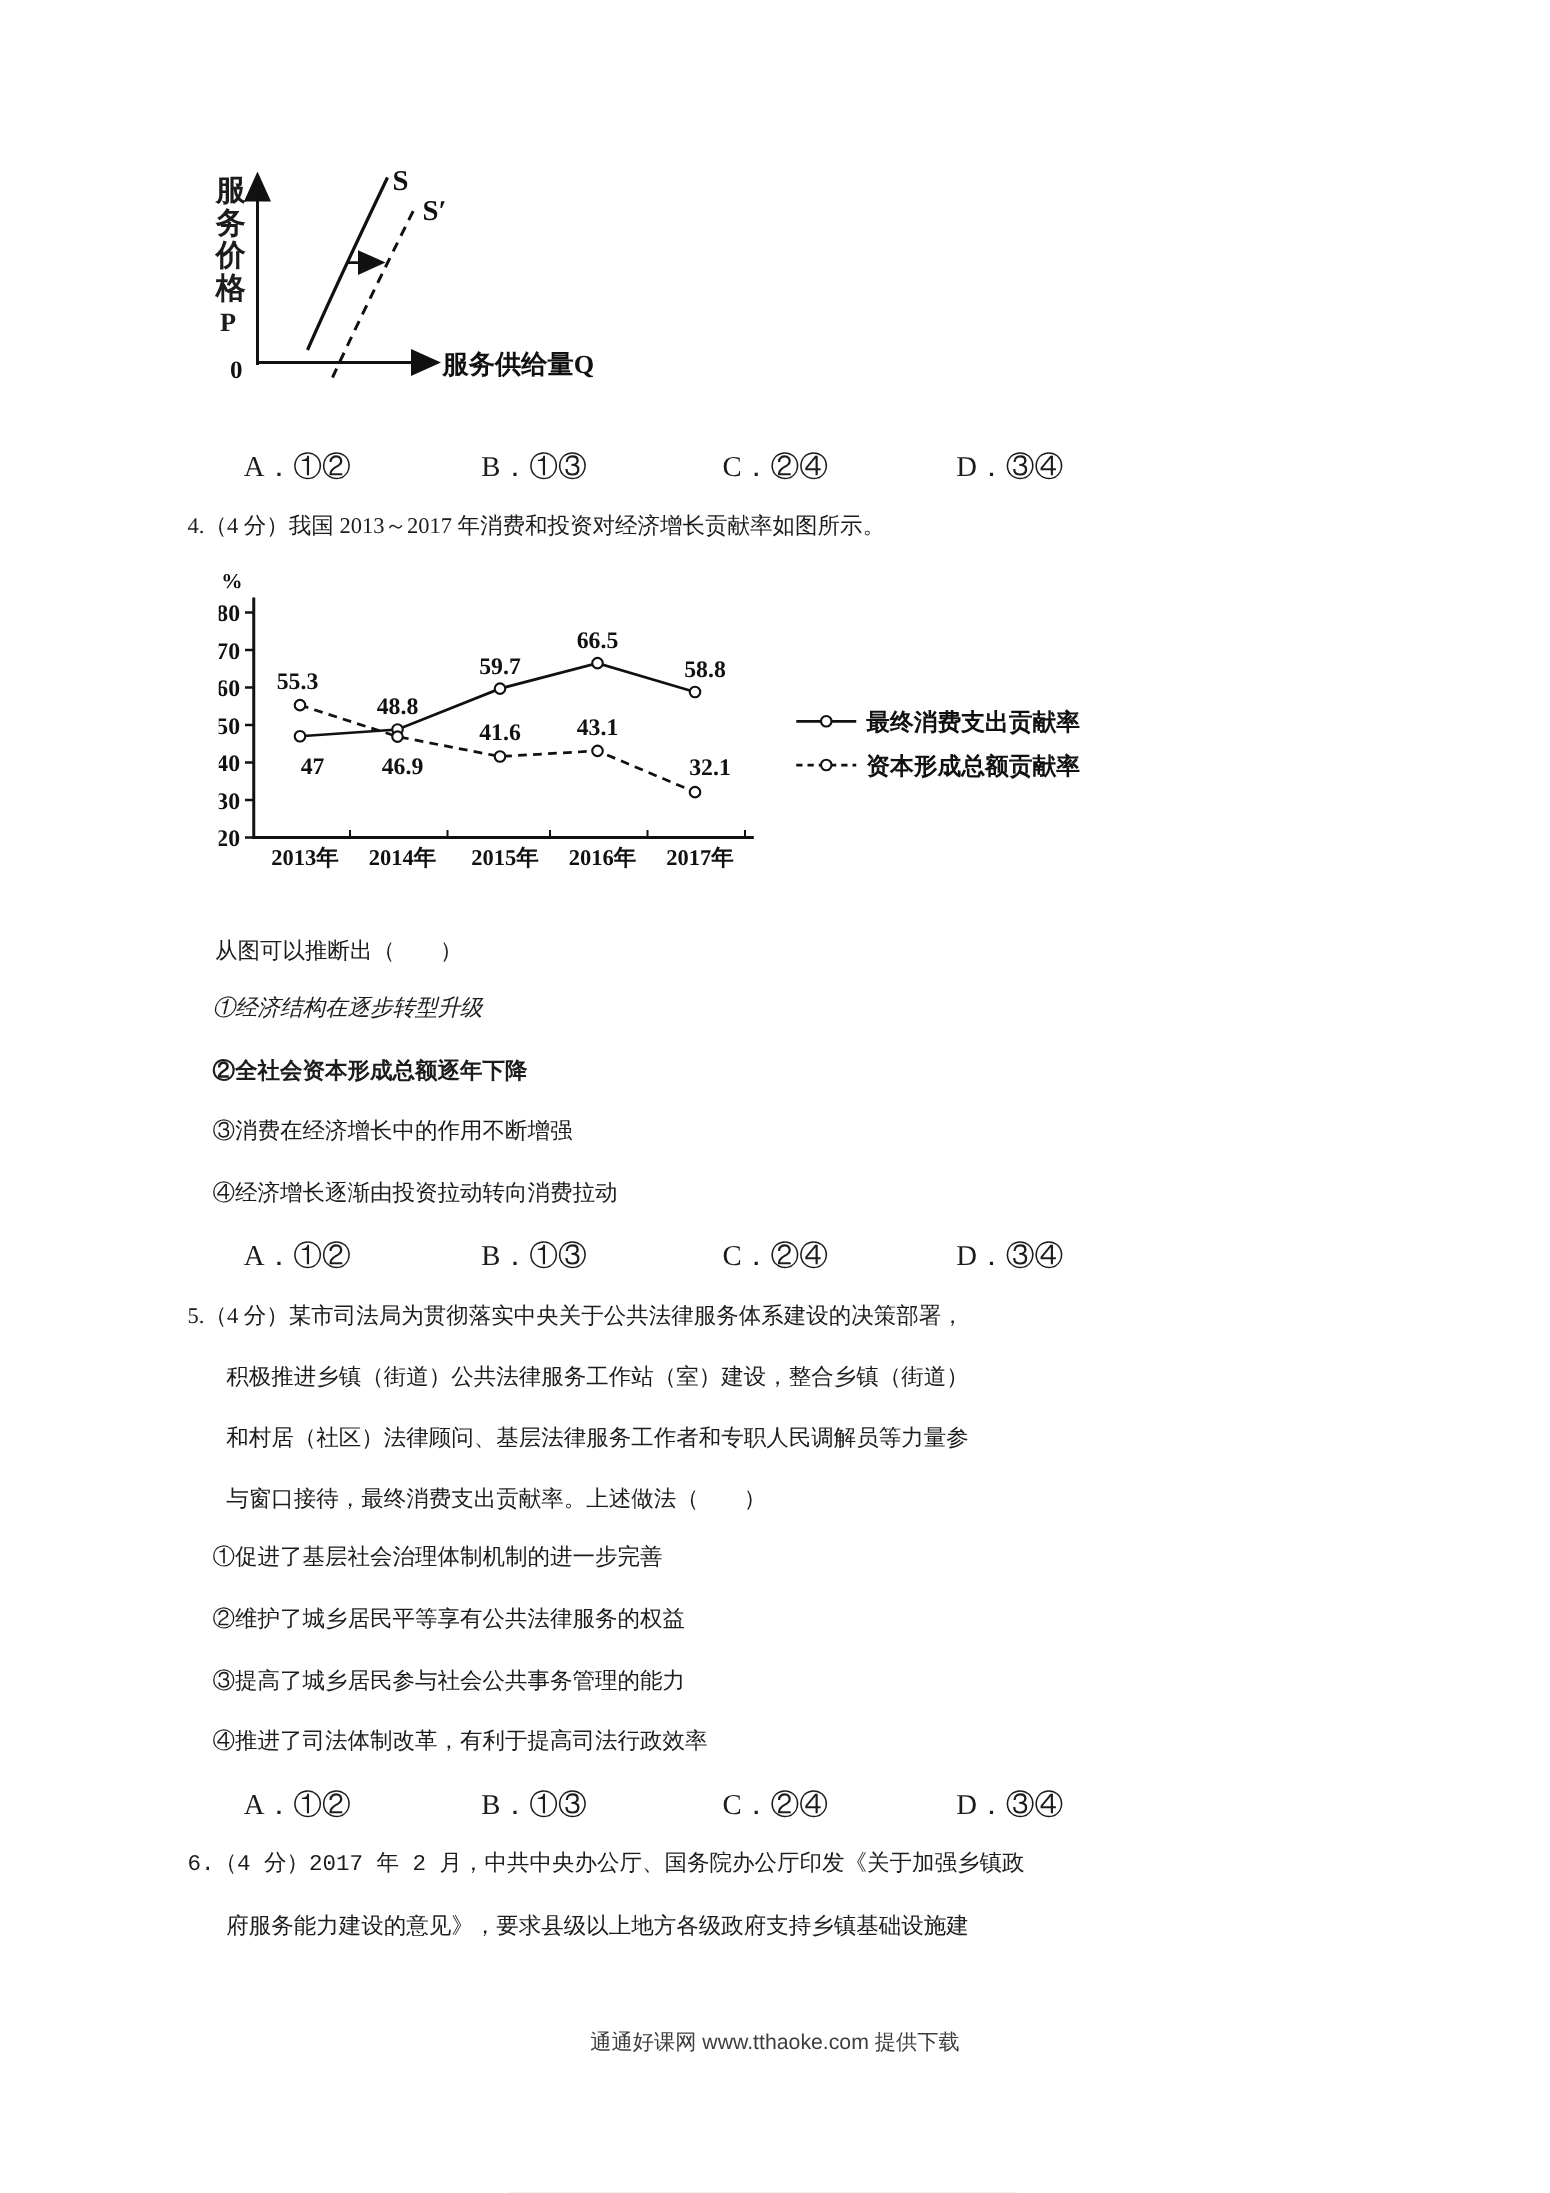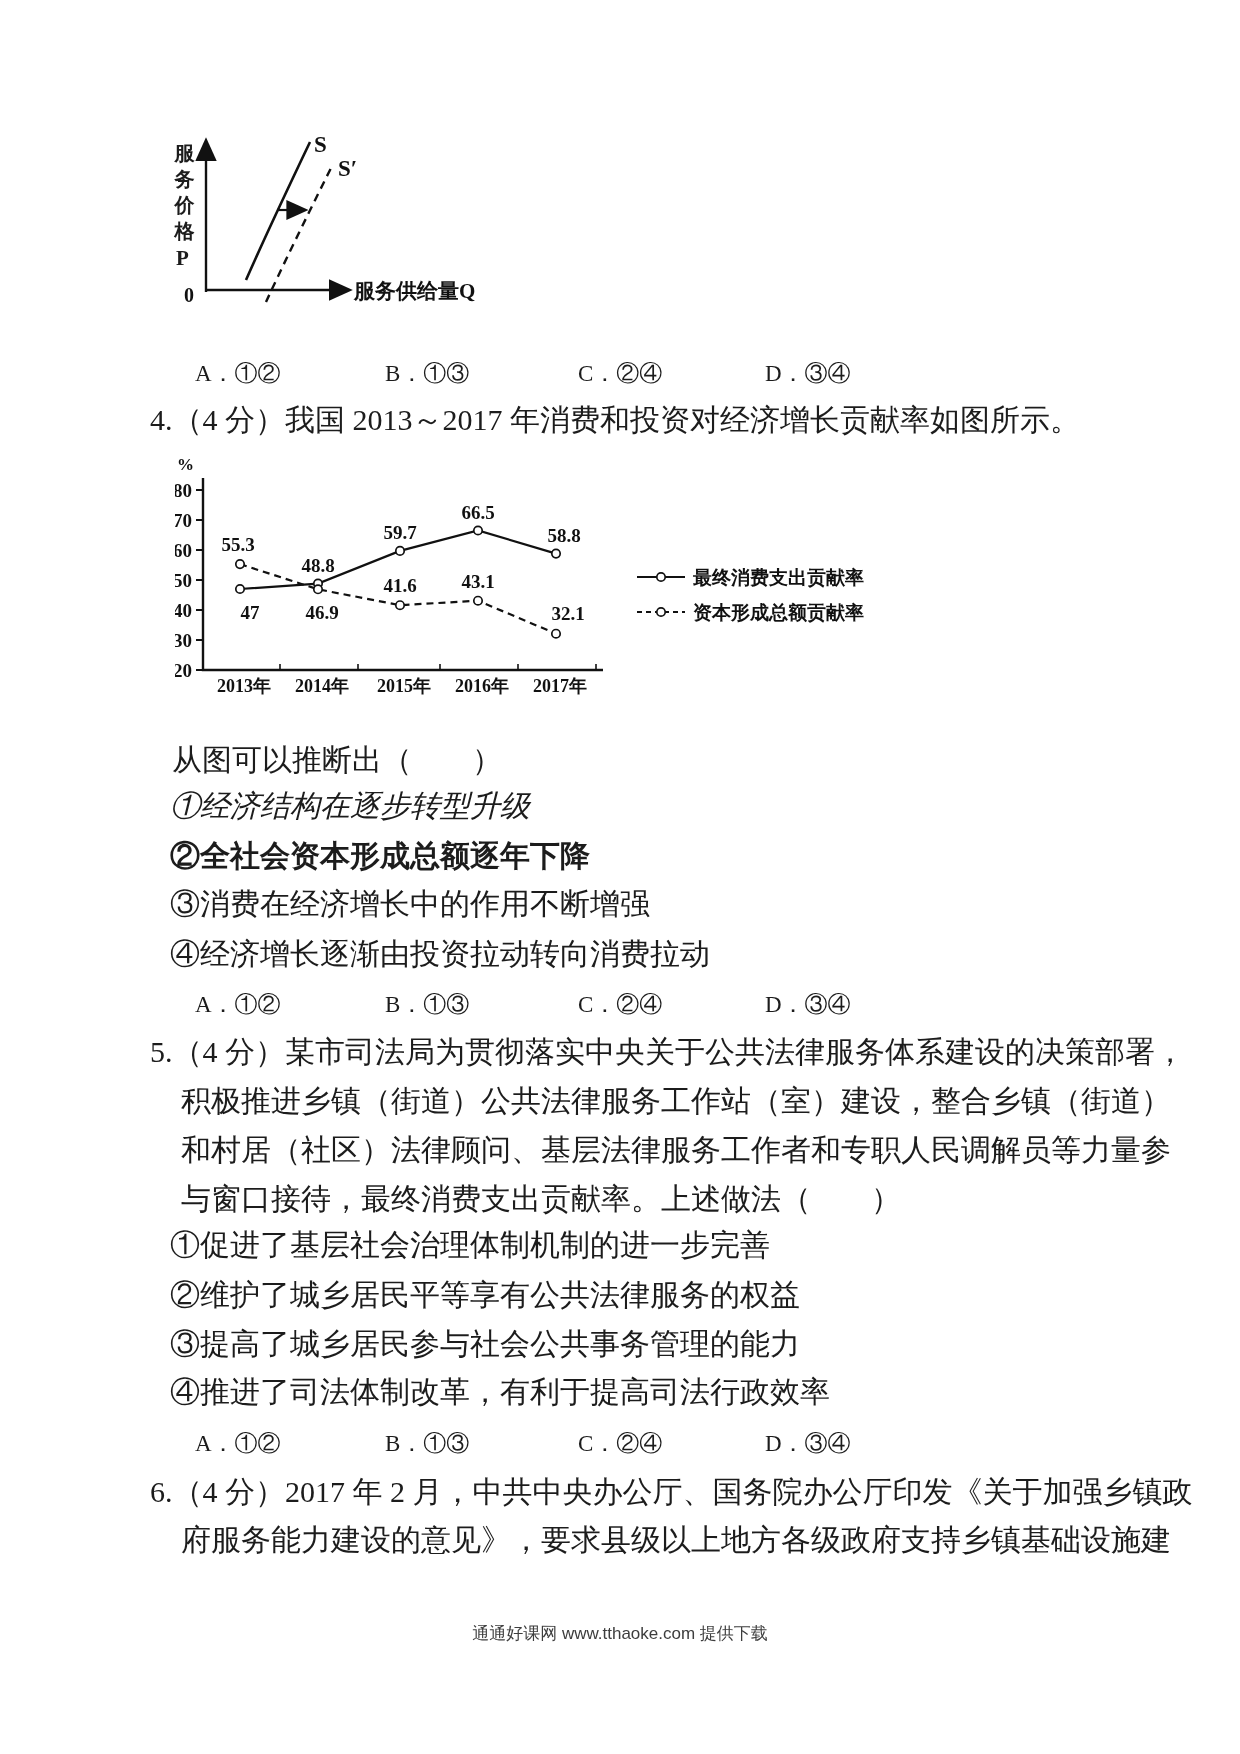--- a/index.html
+++ b/index.html
@@ -6,25 +6,25 @@
   .page{
     position:relative;
     width:1240px;height:1754px;
     margin:0 auto;
     background:#ffffff;
     font-family:"Liberation Serif","DejaVu Serif",serif;
     color:#1c1c1c;
     overflow:hidden;
   }
   .abs{position:absolute;white-space:nowrap;}
-  .line{font-size:30px;line-height:30px;}
+  .line{font-size:18px;line-height:30px;}
   .opt{font-size:23px;}
   .vlabel{
     width:27px;
-    font-size:20px;
+    font-size:24px;
     line-height:26px;
     word-break:break-all;
     white-space:normal;
     text-align:center;
     font-weight:bold;
   }
   .axis-letter{font-size:21px;font-weight:bold;}
   .footer{
     font-size:17px;
     color:#3d3d3d;
@@ -148,18 +148,18 @@
   <div class="abs line" style="left:170px;top:1329px;">③提高了城乡居民参与社会公共事务管理的能力</div>
   <div class="abs line" style="left:170px;top:1377px;">④推进了司法体制改革，有利于提高司法行政效率</div>
 
   <div class="abs" style="left:0;top:1428px;width:100%;height:30px;">
     <span class="abs opt" style="left:195px;">A．①②</span>
     <span class="abs opt" style="left:385px;">B．①③</span>
     <span class="abs opt" style="left:578px;">C．②④</span>
     <span class="abs opt" style="left:765px;">D．③④</span>
   </div>
 
-  <div class="abs line" style="left:150px;top:1477px;">6.（4 分）2017 年 2 月，中共中央办公厅、国务院办公厅印发《关于加强乡镇政</div>
+  <div class="abs line" style="left:150px;top:1477px;font-family:Liberation Mono, monospace;">6.（4 分）2017 年 2 月，中共中央办公厅、国务院办公厅印发《关于加强乡镇政</div>
   <div class="abs line" style="left:181px;top:1525px;">府服务能力建设的意见》，要求县级以上地方各级政府支持乡镇基础设施建</div>
 
   <div class="abs footer" style="left:0;top:1622px;">通通好课网  www.tthaoke.com  提供下载</div>
 
 </div>
 
 </body></html>

